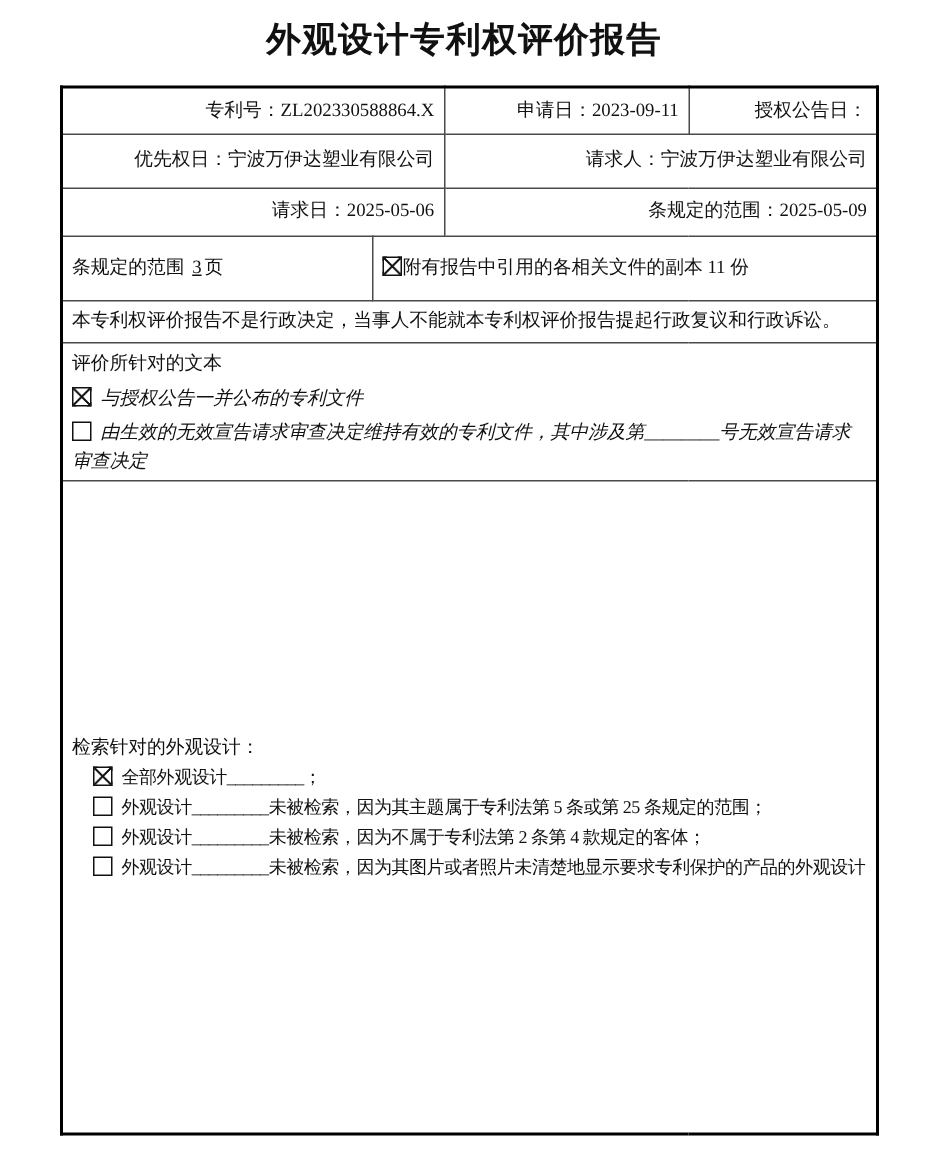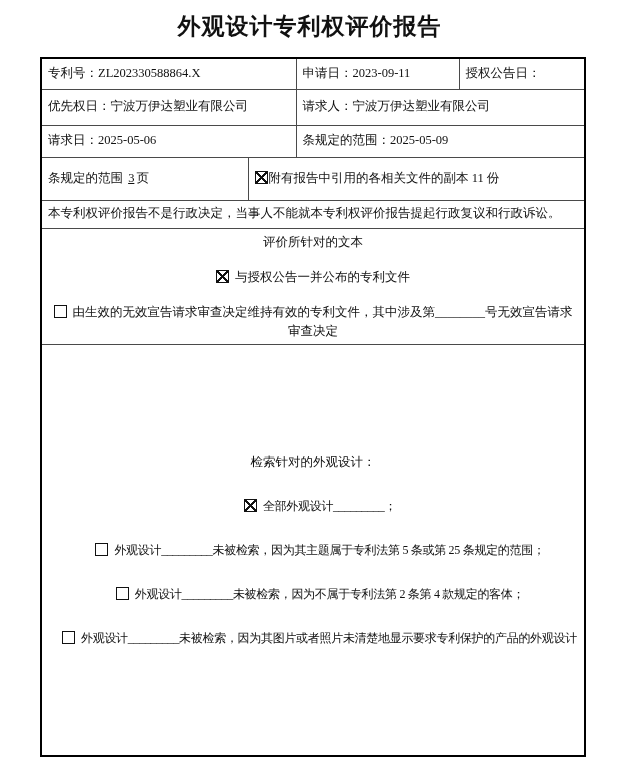--- a/index.html
+++ b/index.html
@@ -32,53 +32,53 @@
     table-layout: fixed;
     border: 2px solid #000000;
   }
   table.report td {
     border: 1px solid #4a4a4a;
     font-size: 12.5px;
     padding: 3px 6px;
     vertical-align: middle;
     line-height: 1.4;
   }
-  td.top { vertical-align: top; padding-top: 6px; text-align: center; }
+  td.top { vertical-align: top; padding-top: 6px; }
   .checkbox {
     display: inline-block;
     width: 13px;
     height: 13px;
     border: 1px solid #111111;
     vertical-align: -2px;
     margin-right: 6px;
     background-color: #ffffff;
   }
   .checkbox.tight { margin-right: 1px; }
   .checkbox.checked {
     background-image:
       linear-gradient(to top right, transparent 45%, #111 45%, #111 55%, transparent 55%),
       linear-gradient(to bottom right, transparent 45%, #111 45%, #111 55%, transparent 55%);
   }
   .underline-num {
     text-decoration: underline;
     padding: 0 2px;
   }
   .section-heading { line-height: 20px; }
-  .checkline { line-height: 19px; margin-top: 24px; }
+  .checkline { line-height: 19px; }
   .search-block .checkline {
     padding-left: 14px;
     line-height: 20px;
     white-space: nowrap;
     overflow: hidden;
     letter-spacing: -0.3px;
     font-size: 12px;
   }
   .search-block .checkline:first-of-type { margin-top: 3px; }
-  .eval-block .checkline { margin-top: 16px; }
-  .label-val { white-space: nowrap; overflow: hidden; }
+  .eval-block .checkline { margin-top: 4px; font-style: italic; }
+  .label-val { white-space: nowrap; overflow: hidden; text-align: right; }
 </style>
 </head>
 <body>
 
 <div class="doc-title">外观设计专利权评价报告</div>
 
 <table class="report">
   <colgroup>
     <col style="width:207px">
       <col style="width:48px">

